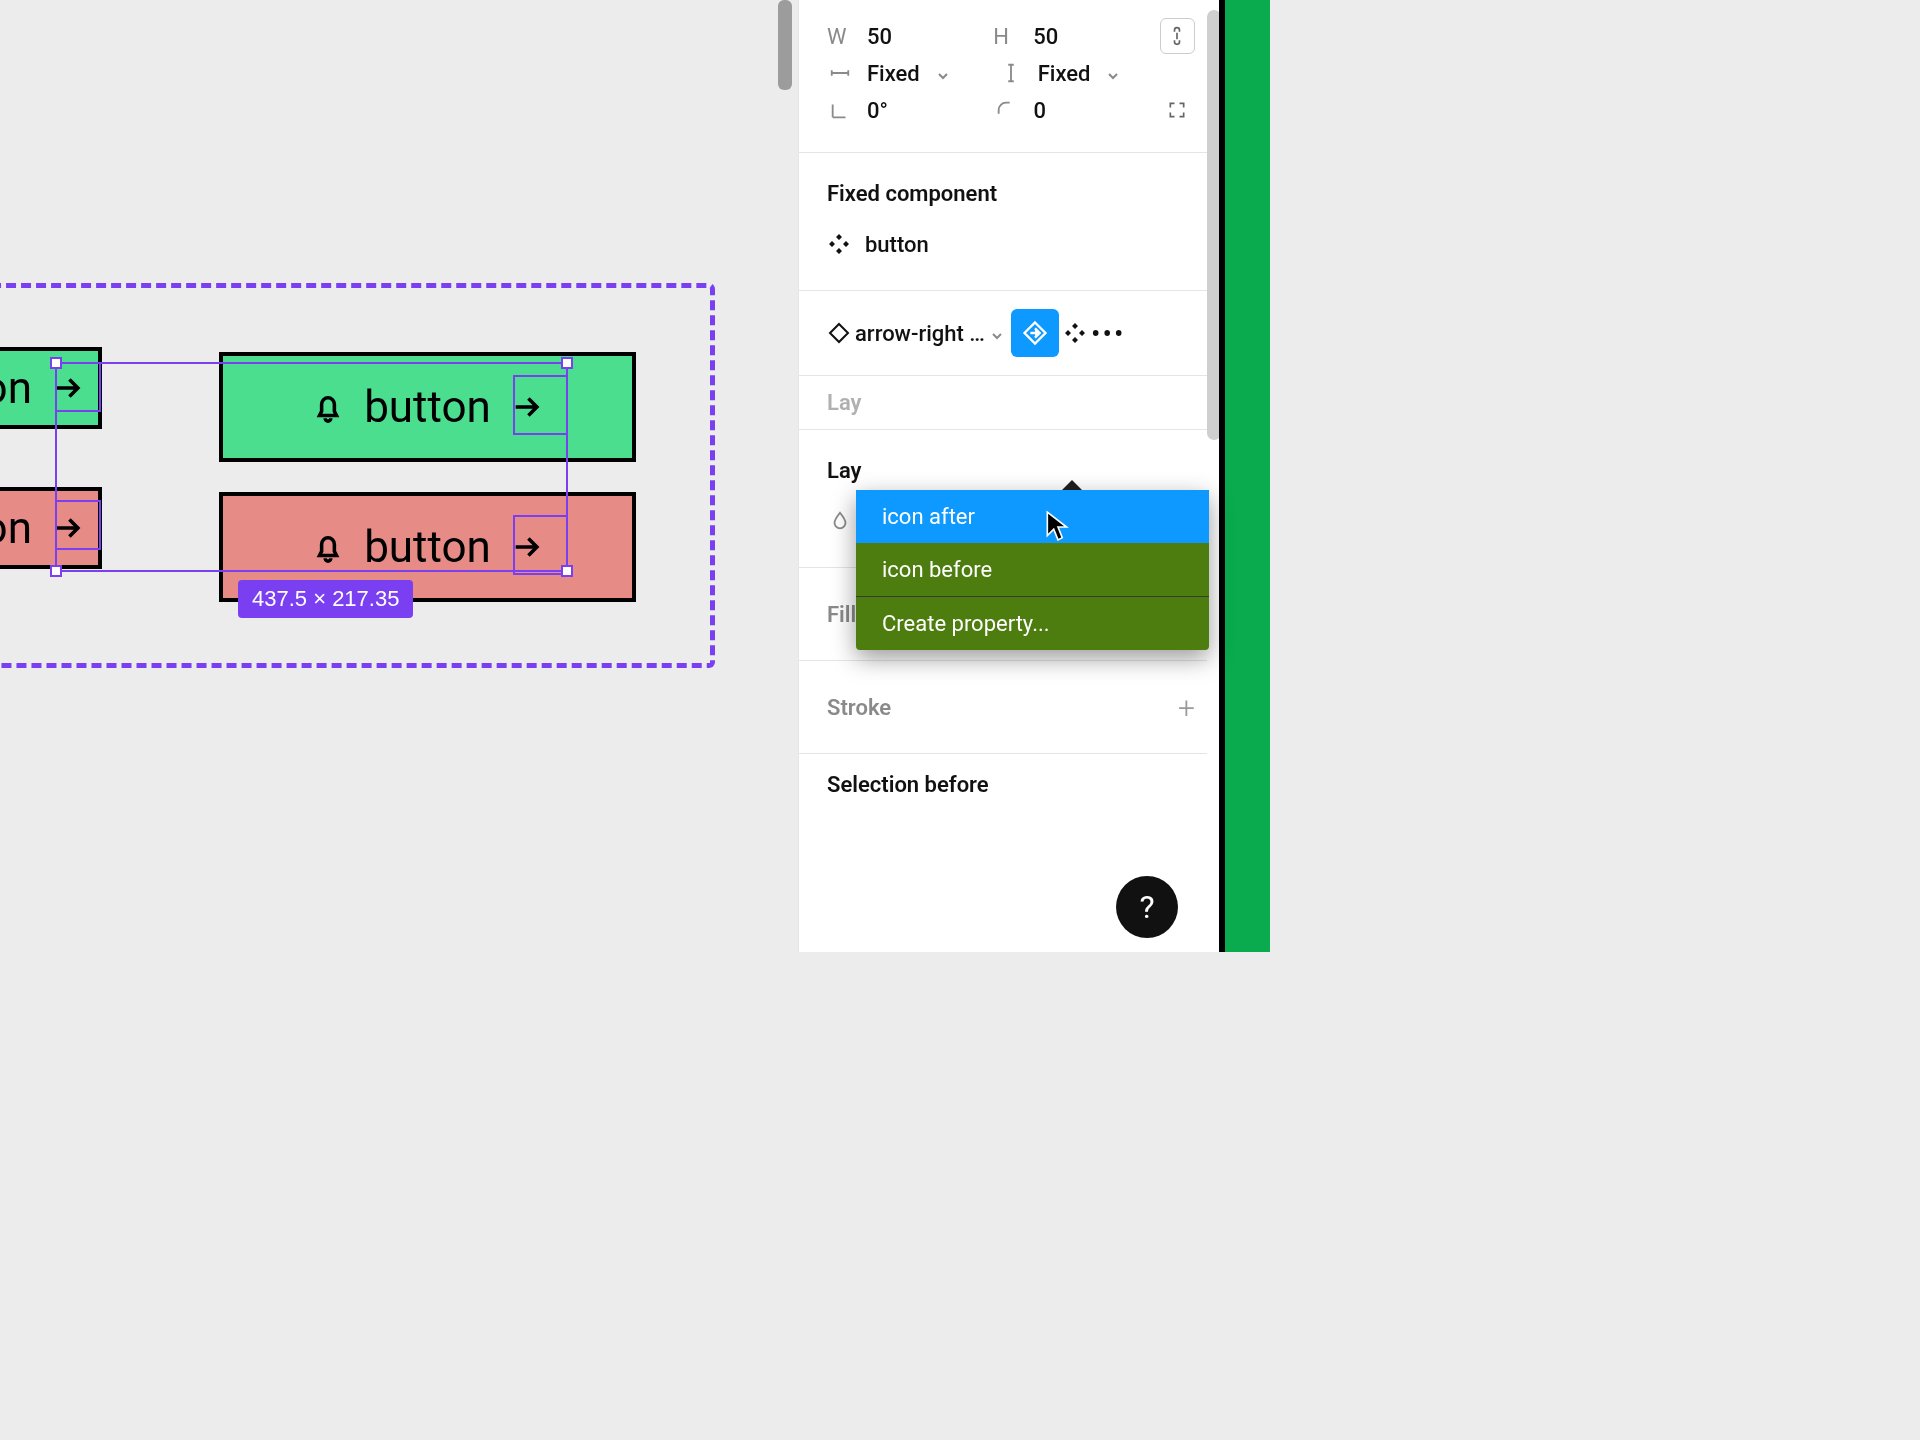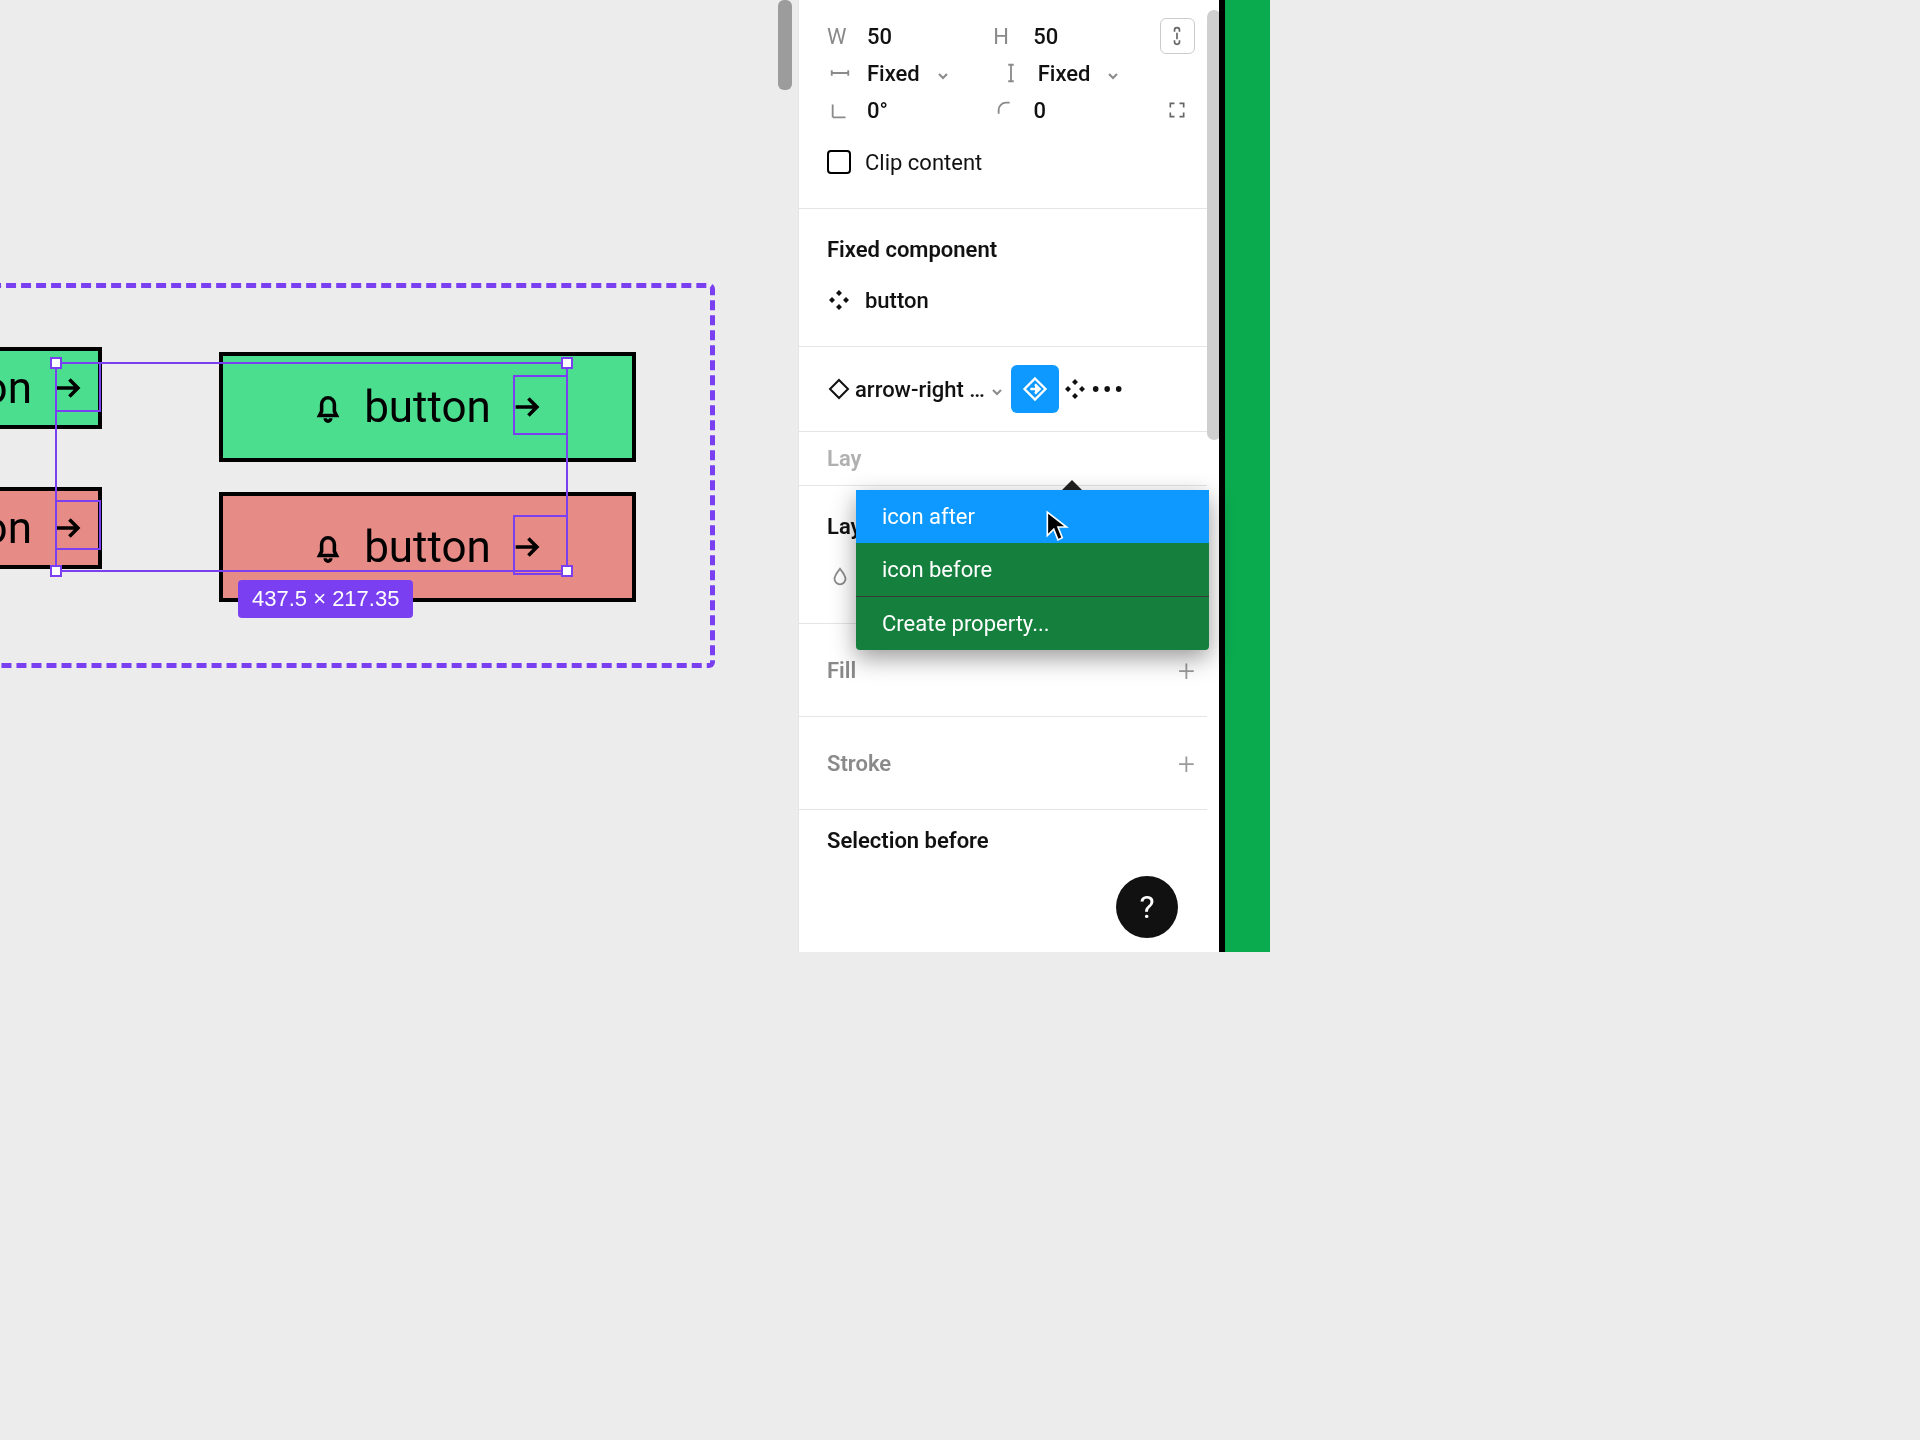--- a/index.html
+++ b/index.html
@@ -58,21 +58,21 @@
 .diamond-icon { width: 24px; height: 24px; }
 .diamond-icon svg { width: 24px; height: 24px; }
 
 .swap-row { display: flex; align-items: center; gap: 4px; }
 .swap-active-btn { width: 48px; height: 48px; background: #0d99ff; border-radius: 6px; display: flex; align-items: center; justify-content: center; }
 .swap-active-btn svg { width: 28px; height: 28px; stroke: #fff; fill: #fff; }
 
 .more-dots { font-size: 28px; letter-spacing: 2px; color: #111; }
 
 
-.dropdown { position: absolute; left: 856px; top: 490px; width: 353px; background: #15803d; color: #fff; border-radius: 4px; font-size: 22px; z-index: 50; box-shadow: 0 8px 24px rgba(0,0,0,.4); }
+.dropdown { position: absolute; left: 856px; top: 490px; width: 353px; background: #4d7c0f; color: #fff; border-radius: 4px; font-size: 22px; z-index: 50; box-shadow: 0 8px 24px rgba(0,0,0,.4); }
 .dropdown::before { content: ""; position: absolute; top: -10px; left: 206px; border-left: 10px solid transparent; border-right: 10px solid transparent; border-bottom: 10px solid #1d1d1d; }
 .dropdown .item { padding: 14px 26px; }
 .dropdown .item.hover { background: #0d99ff; }
 .dropdown .sep { height: 1px; background: #3a3a3a; }
 
 
 .cursor { position: absolute; left: 1045px; top: 510px; z-index: 60; }
 .cursor svg { width: 26px; height: 32px; }
 
 
@@ -225,24 +225,20 @@
           </span>
         <span class="field-val">0</span>
       </div>
       <span class="link-dim" style="border:none;">
         <svg viewBox="0 0 24 24">
             <path d="M4 9V4h5M20 9V4h-5M4 15v5h5M20 15v5h-5"></path>
           </svg>
       </span>
     </div>
 
-    <div class="row">
-      <span class="checkbox"></span>
-      <span>Clip content</span>
-    </div>
   </div>
 
   <div class="section">
     <div class="section-title">Fixed component</div>
     <div class="component-name row">
       <span class="diamond-icon">
         <svg viewBox="0 0 24 24" fill="#111">
             <path d="M12 2l3 3-3 3-3-3zM12 16l3 3-3 3-3-3zM5 9l3 3-3 3-3-3zM19 9l3 3-3 3-3-3z"></path>
           </svg>
       </span>

